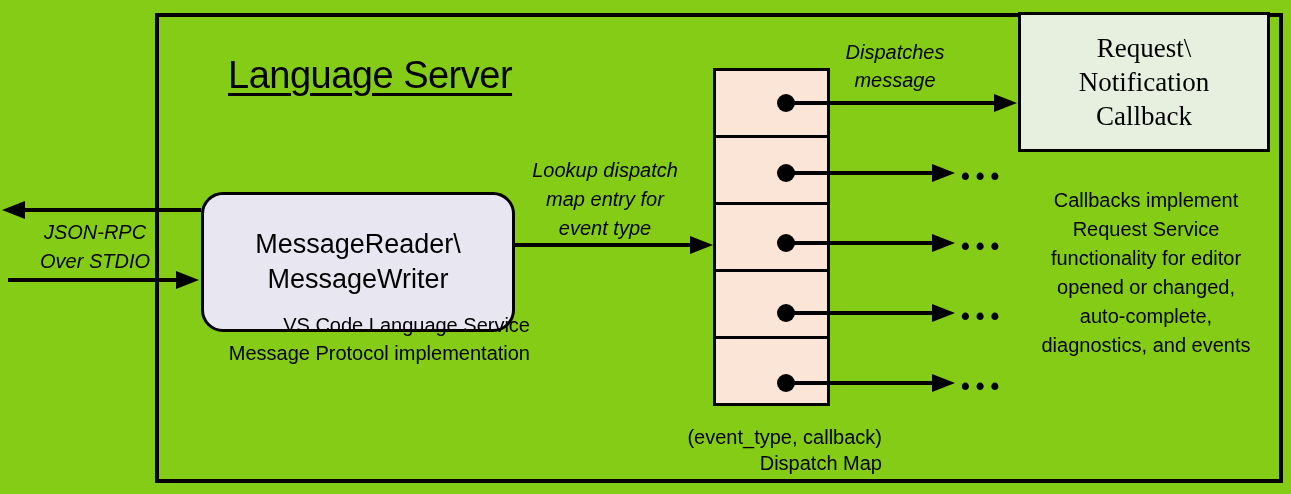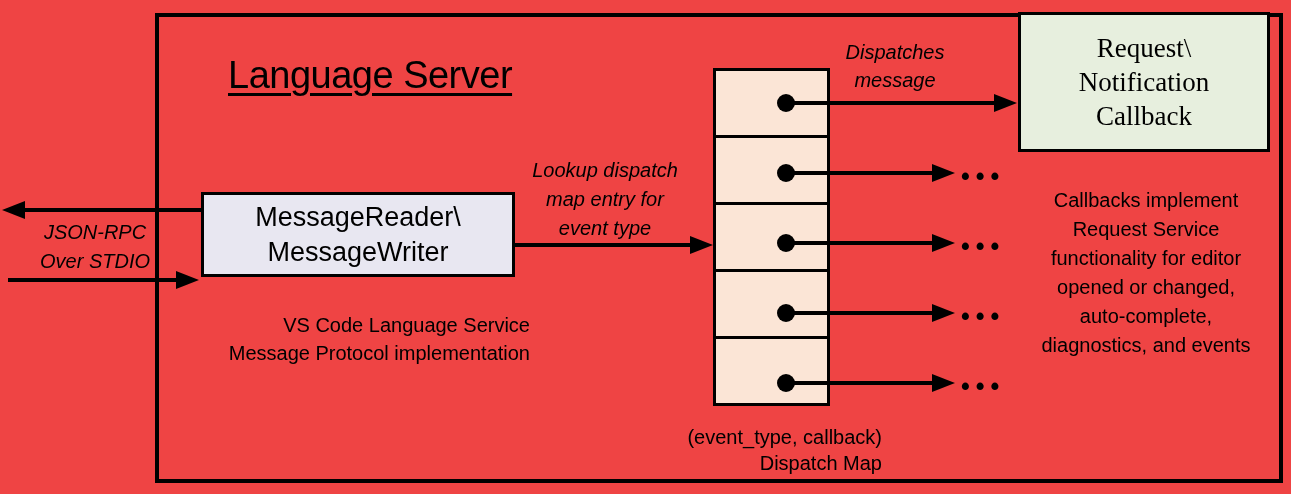--- a/index.html
+++ b/index.html
@@ -1,20 +1,20 @@
 <!DOCTYPE html>
 <html><head>
 <meta charset="utf-8">
 <style>
   html, body { margin: 0; padding: 0; background: #ffffff; }
   .canvas {
     position: relative;
     width: 1291px;
     height: 494px;
-    background: #ef4444;
+    background: #84cc16;
     font-family: "Liberation Sans", sans-serif;
     color: #000000;
     overflow: hidden;
   }
   .abs { position: absolute; }
 
   .outer-box {
     left: 155px; top: 13px; width: 1128px; height: 470px;
     border: 4px solid #000; box-sizing: border-box; background: transparent;
   }
@@ -24,22 +24,22 @@
     text-decoration: underline; text-decoration-thickness: 3px; text-underline-offset: 5px;
     white-space: nowrap;
   }
 
   .node {
     box-sizing: border-box; border: 3px solid #000;
     display: flex; flex-direction: column; align-items: center; justify-content: center;
     text-align: center;
   }
   .reader-box {
-    left: 201px; top: 192px; width: 314px; height: 85px;
-    font-size: 27px; line-height: 35px;
+    left: 201px; top: 192px; width: 314px; height: 140px;
+    font-size: 27px; line-height: 35px; border-radius: 22px;
   }
   .callback-box {
     left: 1018px; top: 12px; width: 252px; height: 140px;
     font-size: 27px; line-height: 34px; font-family: Liberation Serif, serif;
   }
 
   .hline { background: #000; height: 4px; }
   .tri { width: 0; height: 0; }
   .tri-right { border-top: 9px solid transparent; border-bottom: 9px solid transparent; border-left: 23px solid #000; }
   .tri-left  { border-top: 9px solid transparent; border-bottom: 9px solid transparent; border-right: 23px solid #000; }

